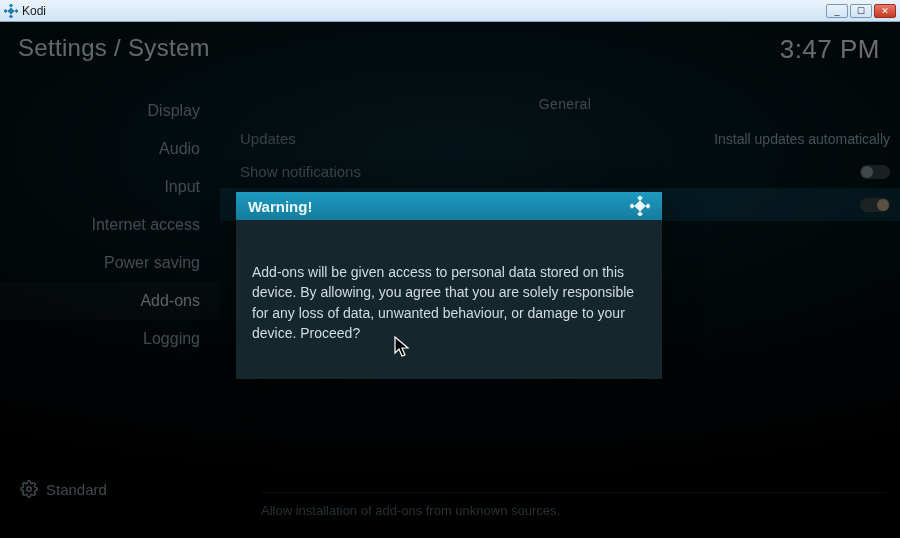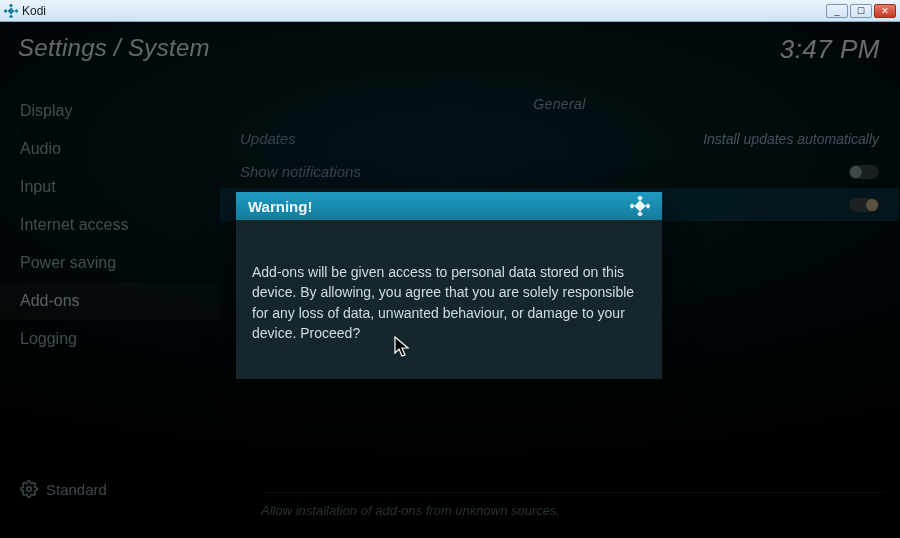--- a/index.html
+++ b/index.html
@@ -48,56 +48,55 @@
   position: absolute; left:0; right:0; top:22px; bottom:0;
   background: radial-gradient(ellipse 110% 70% at 50% 25%, #0a2a34 0%, #061a20 30%, #020a0d 65%, #000 100%);
   color: #9fb6bf;
 }
 
 
 .app-header {
   display: flex; justify-content: space-between;
   padding: 12px 20px 6px 18px;
   color: #cfe2e8;
-  font-style: italic;
 }
 .breadcrumb { font-size: 24px; font-weight: 300; color: #d8e8ed; letter-spacing: 0.3px; }
 .clock { font-size: 26px; font-weight: 300; color: #e6f0f3; letter-spacing: 0.5px; }
 
 
 .main { display:flex; position:absolute; top:62px; bottom:0; left:0; right:0; }
 
 .sidebar {
   width: 220px;
   padding-top: 8px;
   display:flex; flex-direction:column;
 }
 .sidebar-item {
   padding: 10px 20px;
   font-size: 16px;
   color: #8fa9b2;
   cursor: pointer;
+  text-align: right;
 }
 .sidebar-item.active {
   background: rgba(255,255,255,0.04);
   color: #c3d7de;
 }
 .sidebar-bottom {
   margin-top: auto;
   padding: 14px 20px 40px;
   display:flex; align-items:center; gap:8px;
   color:#88a0a8; font-size:15px;
 }
 .gear-icon svg { display:block; }
 
 .content {
   flex:1;
-  padding: 8px 19px 0 18px;
+  padding: 8px 8px 0 18px;
   position: relative;
-  font-style: italic;
 }
 .section-title {
   text-align: center;
   font-size: 14px;
   color: #86a6b2;
   padding: 4px 0 10px;
   letter-spacing: 0.4px;
 }
 .row {
   display:flex; justify-content:space-between; align-items:center;

